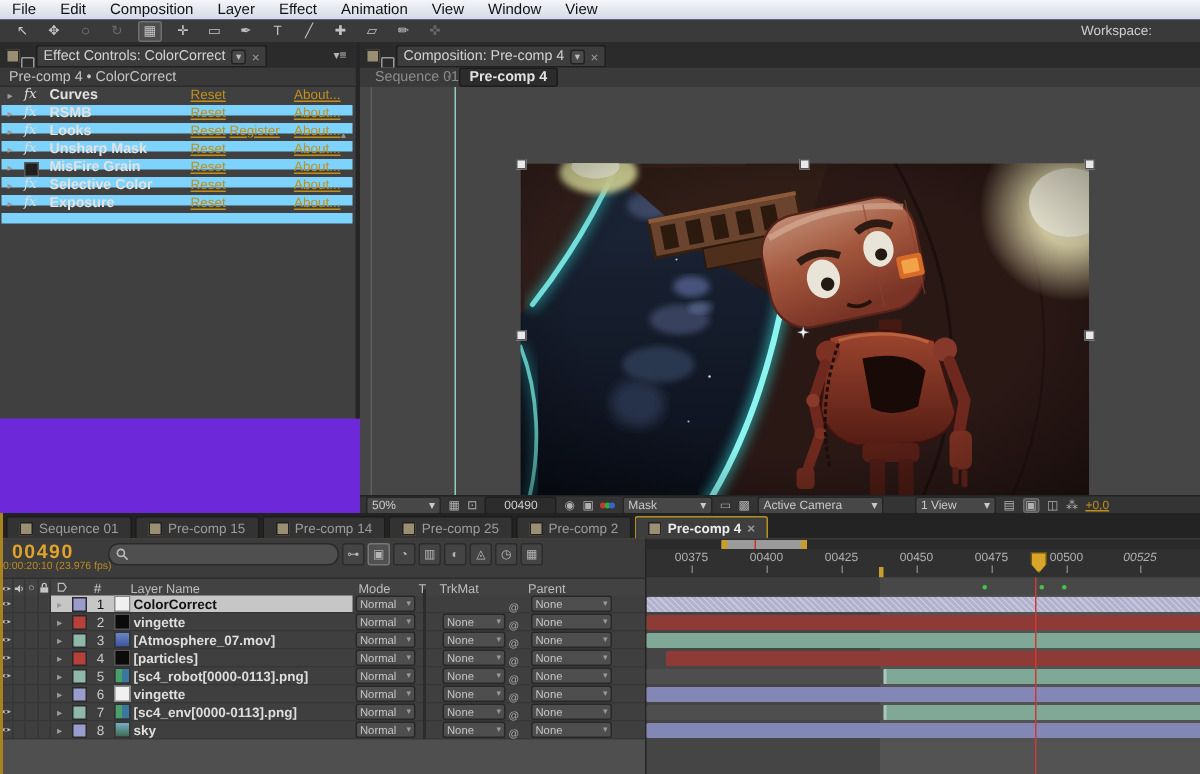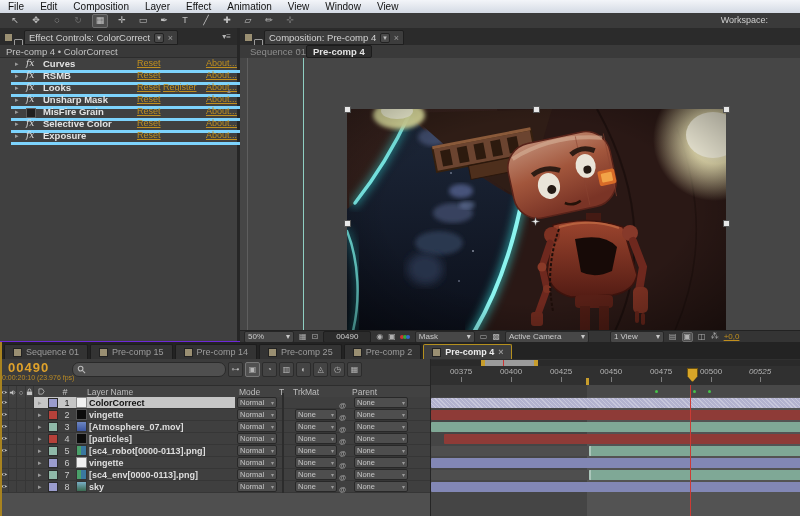--- a/index.html
+++ b/index.html
@@ -21,24 +21,24 @@
   
   .ptabbar{background:#2b2b2b;border-bottom:1px solid #1e1e1e;}
   .ptab{position:absolute;top:2px;height:13px;background:#3d3d3d;border:1px solid #1f1f1f;
         display:flex;align-items:center;gap:4px;padding:0 4px;font-size:9.5px;color:#d2d2d2;border-radius:2px 2px 0 0;}
   .pminisq{width:7px;height:7px;background:#9a8f72;border:1px solid #2a2a2a;display:inline-block;}
   .plock{width:7px;height:6px;border:1px solid #9a9a9a;border-radius:1px;display:inline-block;position:relative;}
   .ddglyph{font-size:7px;color:#bdbdbd;background:#4a4a4a;border:1px solid #222;padding:0 2px;border-radius:2px;}
   .closex{font-size:9px;color:#9a9a9a;}
   .pmenu{position:absolute;font-size:8px;color:#b5b5b5;}
   
-  #ec-panel{left:0;top:28px;width:237px;height:313px;background:#404040;border-right:3px solid #262626;}
+  #ec-panel{left:0;top:28px;width:237px;height:251px;background:#404040;border-right:3px solid #262626;}
   #ec-breadcrumb{left:0;top:17px;width:237px;height:13px;background:#393939;border-bottom:1px solid #2c2c2c;
                  font-size:9.5px;color:#c3c3c3;padding:1px 0 0 6px;box-sizing:border-box;}
-  .fxrow{position:absolute;left:11px;width:234px;height:12px;border-bottom:3px solid #7dd3fc;}
+  .fxrow{position:absolute;left:1px;width:234px;height:12px;border-bottom:7px solid #7dd3fc;}
   .fxarrow{position:absolute;left:4px;top:2px;font-size:7px;color:#9a9a9a;}
   .fxbadge{position:absolute;left:15px;top:0px;font-family:"DejaVu Serif",serif;font-style:italic;
            font-size:9px;color:#dcdcdc;}
   .fxcheck{position:absolute;left:15px;top:2px;width:8px;height:8px;background:#202020;border:1px solid #5c5c5c;}
   .fxname{position:absolute;left:32px;top:0px;font-size:9.5px;font-weight:bold;color:#e2e2e2;white-space:nowrap;}
   .lnk{color:#c08f1e;text-decoration:underline;font-size:9px;position:absolute;top:0;}
   .lnk.reset{left:126px;} .lnk.register{left:152px;} .lnk.about{right:8px;}
   #ec-scrollup{left:226px;top:60px;font-size:6px;color:#8f8f8f;}
   
   #comp-panel{left:240px;top:28px;width:560px;height:313px;background:#454545;}

